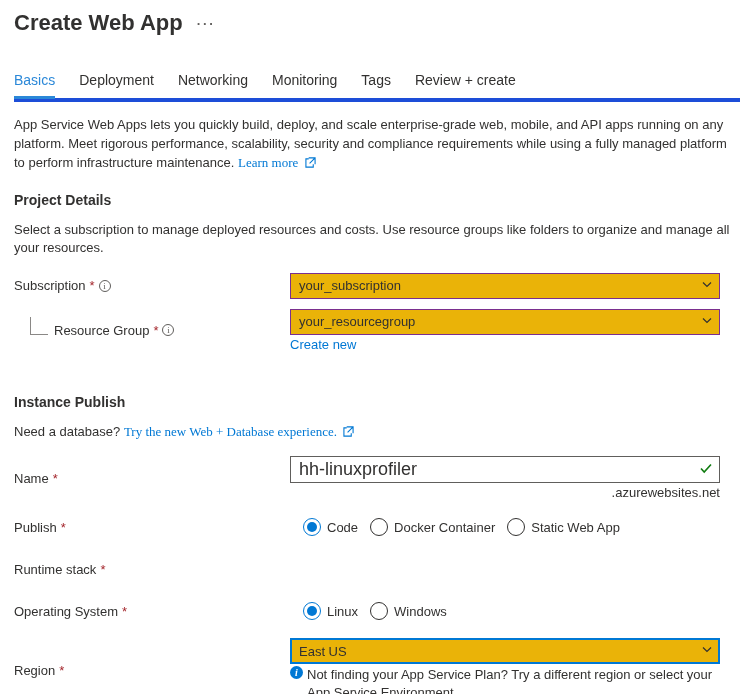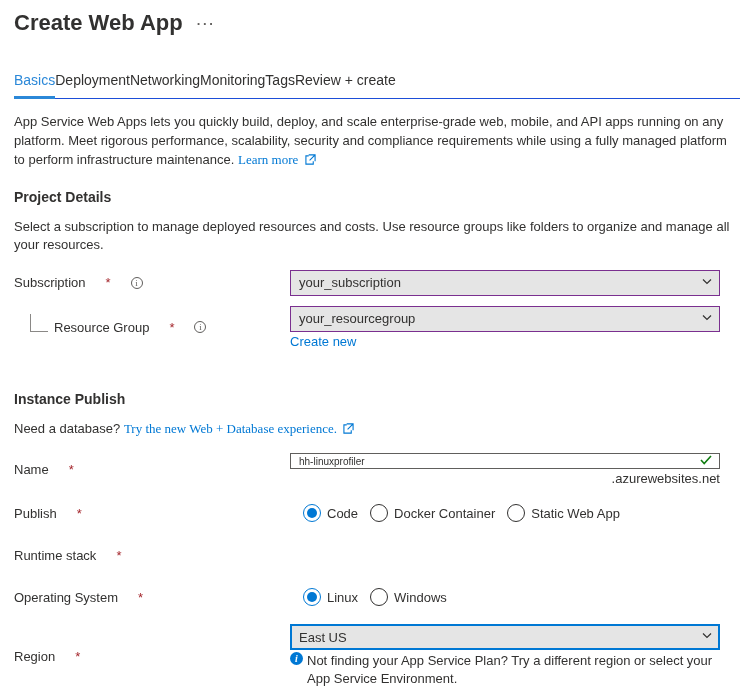--- a/index.html
+++ b/index.html
@@ -16,21 +16,22 @@
       font-size: 22px;
       font-weight: 600;
       margin: 0 0 30px 0;
       display: flex;
       align-items: center;
       gap: 14px;
     }
     .more-dots { font-size: 13px; color: #605e5c; letter-spacing: 2px; cursor: pointer; }
     .tabs {
       display: flex;
-      border-bottom: 1px solid #1d4ed8;
+      gap: 24px;
+      border-bottom: 4px solid #1d4ed8;
       margin-bottom: 14px;
     }
     .tab {
       padding: 6px 0 8px 0;
       cursor: pointer;
       font-size: 14px;
       color: #323130;
     }
     .tab.active {
       color: #2b88d8;
@@ -58,21 +59,21 @@
     .row {
       display: flex;
       align-items: center;
       min-height: 30px;
       margin-bottom: 8px;
     }
     .label-col {
       width: 276px;
       display: flex;
       align-items: center;
-      gap: 20px;
+      gap: 4px;
       font-size: 13px;
     }
     .label-col.indent { padding-left: 40px; position: relative;}
     .elbow {
       position: absolute;
       left: 16px;
       top: -6px;
       width: 18px;
       height: 18px;
       border-left: 1px solid #8a8886;
@@ -87,33 +88,33 @@
     .ctrl-col { flex: 1; max-width: 430px; }
     .select-box {
       width: 100%;
       height: 26px;
       border: 1px solid #605e5c;
       padding: 0 24px 0 8px;
       font-size: 13px;
       display: flex; align-items: center;
       position: relative;
       cursor: pointer;
-      background: #e5e5e5;
+      background: #eab308;
     }
     .select-box.focus-purple { border-color: #7a2f8f; }
     .select-box.focus-blue { border-color: #0078d4; box-shadow: inset 0 0 0 1px #0078d4;}
     .chev {
       position: absolute; right: 6px; top: 50%; transform: translateY(-50%);
     }
     .input-box {
       width: 100%;
-      height: 16px;
+      height: 27px;
       border: 1px solid #605e5c;
       padding: 0 26px 0 8px;
-      font-size: 10px;
+      font-size: 18px;
       display:flex; align-items:center;
       position: relative;
     }
     .check-icon { position:absolute; right:6px; top:50%; transform:translateY(-50%); color:#107c10; }
     .sub-link { font-size: 13px; color:#0078d4; cursor:pointer; margin-top:2px; display:inline-block;}
     .radio-group { display:flex; gap: 12px; align-items:flex-end;margin-left:13px; }
     .radio {
       display:inline-flex; align-items:center; gap:6px; cursor:pointer;
     }
     .radio-circle {

